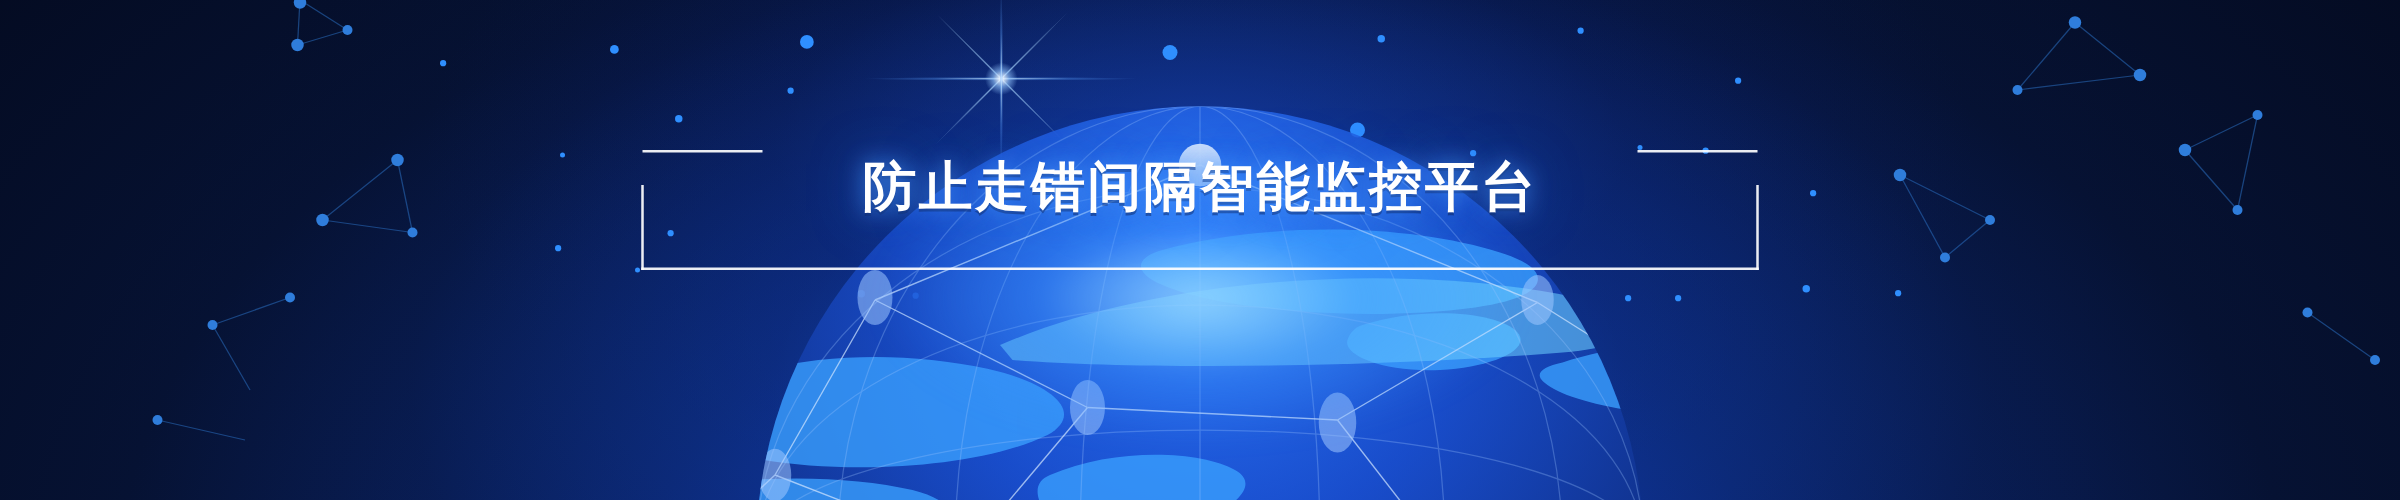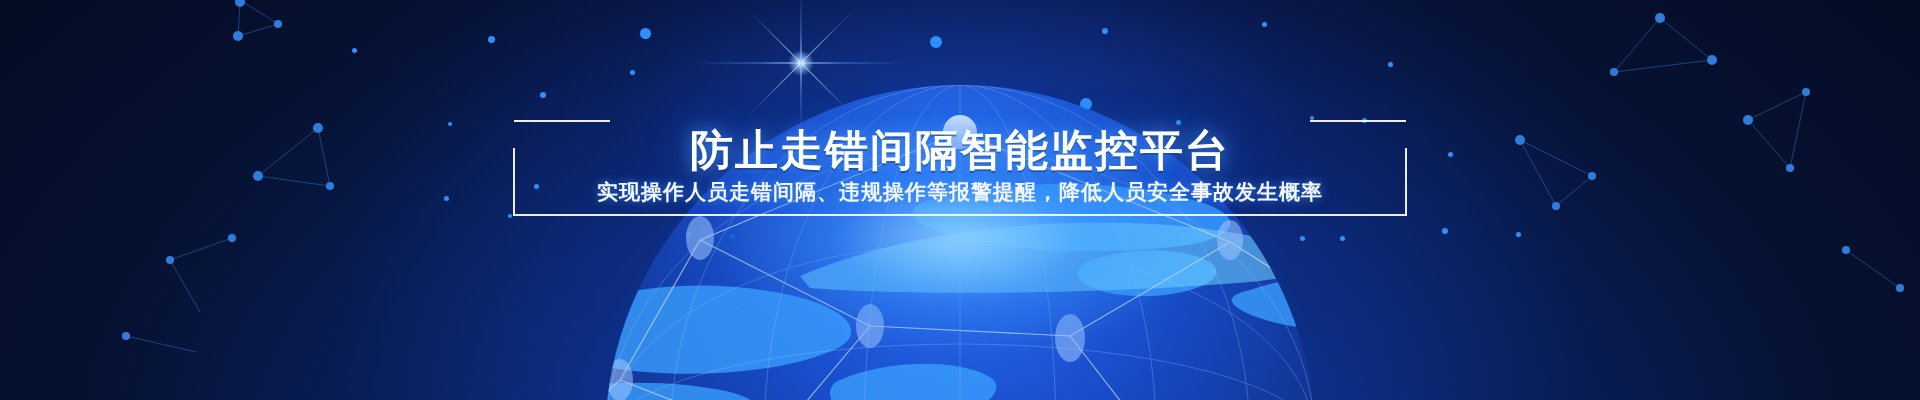--- a/index.html
+++ b/index.html
@@ -267,15 +267,14 @@
 
   <span class="frame v" style="left:513px;top:148px;height:68px;"></span>
   <span class="frame v" style="left:1405px;top:148px;height:68px;"></span>
   <span class="frame h" style="left:513px;top:214px;width:894px;"></span>
   <span class="frame h" style="left:513px;top:148px;width:0px;"></span>
 
   <span class="title-rule left"></span>
   <span class="title-rule right"></span>
 
   <h1 class="title">防止走错间隔智能监控平台</h1>
-  <p class="subtitle">实现操作人员走错间隔、违规操作等报警提醒，降低人员安全事故发生概率</p>
 
 </div>
 
 </body></html>

